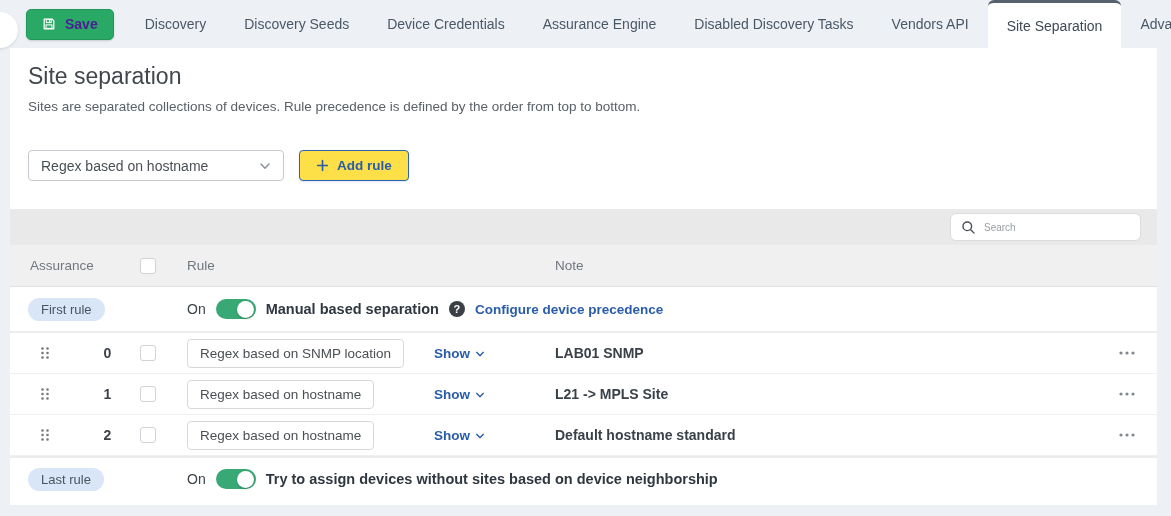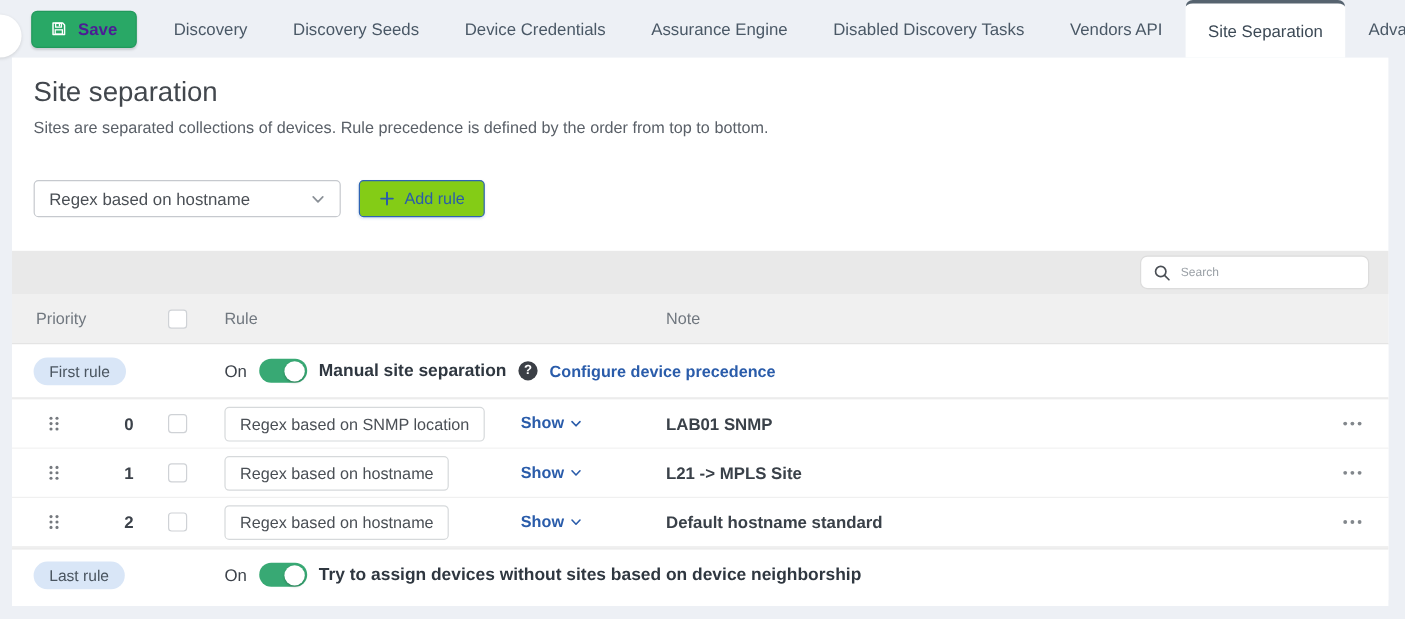--- a/index.html
+++ b/index.html
@@ -31,22 +31,22 @@
   .page-title { font-size:23px; font-weight:500; color:#42474d; }
   .page-desc { margin-top:9px; font-size:13.5px; color:#5a6068; }
 
   .controls { margin-top:36px; padding:0 18px; display:flex; gap:15px; align-items:center; }
   .select {
     width:256px; height:31px; border:1px solid #c6c9ce; border-radius:4px; background:#fff;
     display:flex; align-items:center; justify-content:space-between; padding:0 12px;
     font-size:14px; color:#4a4f55; cursor:pointer;
   }
   .add-rule-btn {
-    height:31px; background:#84cc16; border:1px solid #2e63b2; border-radius:4px; color:#2a5caa;
-    font-size:13.5px; font-weight:400; display:inline-flex; align-items:center; gap:8px;
+    height:31px; background:#fde047; border:1px solid #2e63b2; border-radius:4px; color:#2a5caa;
+    font-size:13.5px; font-weight:700; display:inline-flex; align-items:center; gap:8px;
     padding:0 16px; cursor:pointer; box-shadow:0 1px 2px rgba(46,99,178,.15);
   }
 
   .search-band { margin-top:28px; height:36px; background:#e9e9e9; display:flex; align-items:center; justify-content:flex-end; padding-right:16px; }
   .search-box {
     width:191px; height:28px; background:#fff; border:1px solid #dcdcdc; border-radius:6px;
     display:flex; align-items:center; gap:8px; padding:0 10px;
   }
   .search-box input { border:none; outline:none; font-size:10px; color:#444; width:100%; font-family:"Liberation Sans",sans-serif; background:transparent; }
   .search-box input::placeholder { color:#9aa0a6; }
@@ -145,38 +145,38 @@
         <svg width="15" height="15" viewBox="0 0 16 16">
             <circle cx="6.7" cy="6.7" r="4.6" fill="none" stroke="#4a4f55" stroke-width="1.5"></circle>
             <path d="M10.3 10.3 L14 14" stroke="#4a4f55" stroke-width="1.5" stroke-linecap="round"></path>
           </svg>
       </span>
       <input type="text" placeholder="Search" style="">
     </div>
   </div>
 
   <div class="grid-row thead">
-    <div class="th-priority">Priority</div>
+    <div class="th-priority">Assurance</div>
     <div class="checkbox"></div>
     <div class="th-rule">Rule</div>
     <div></div>
     <div class="th-note">Note</div>
     <div></div>
   </div>
 
   <div class="grid-row pill-row first">
     <div class="pill-cell">
       <span class="pill">First rule</span>
     </div>
     <div class="pill-content">
       <span class="on-label">On</span>
       <div class="toggle">
           <div class="knob"></div>
         </div>
-      <span class="rule-title">Manual site separation</span>
+      <span class="rule-title">Manual based separation</span>
       <span class="help-icon">?</span>
       <a class="blue-link">Configure device precedence</a>
     </div>
   </div>
 
   <div class="grid-row data-row">
     <div class="drag-cell">
       <svg width="10" height="14" viewBox="0 0 10 14">
           <g fill="#75797e">
             <circle cx="2.5" cy="2.5" r="1.3"></circle>

